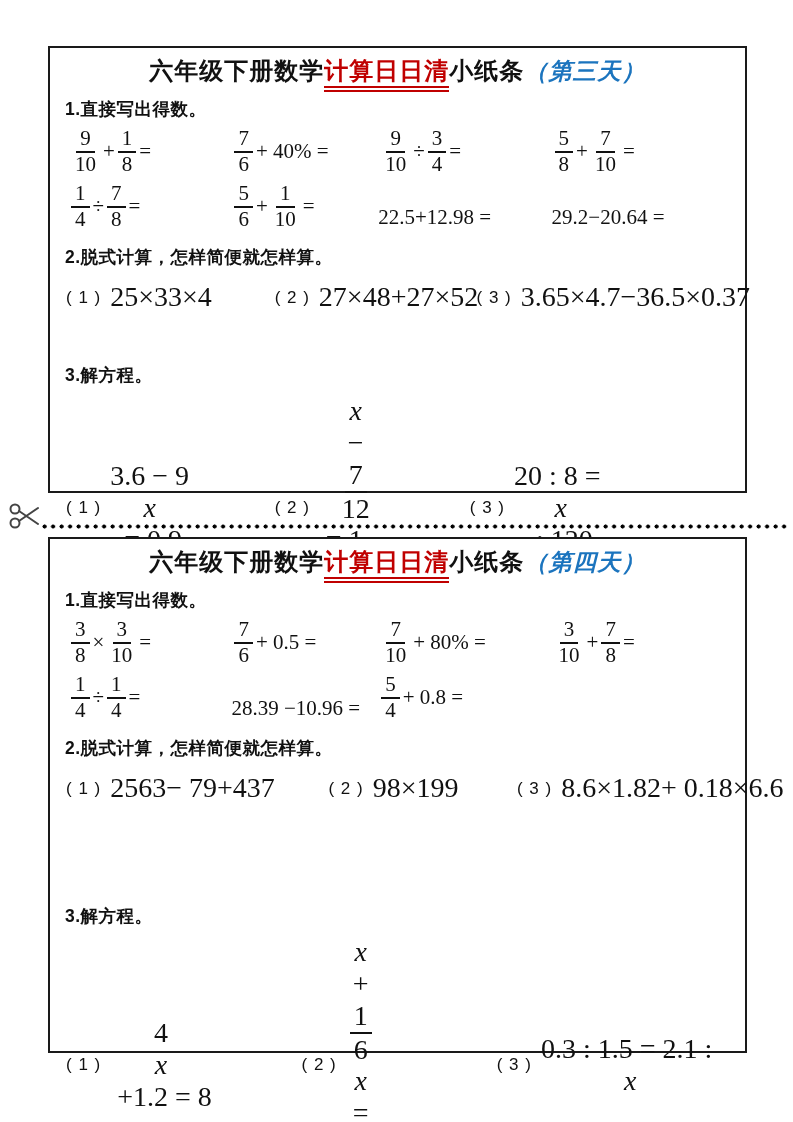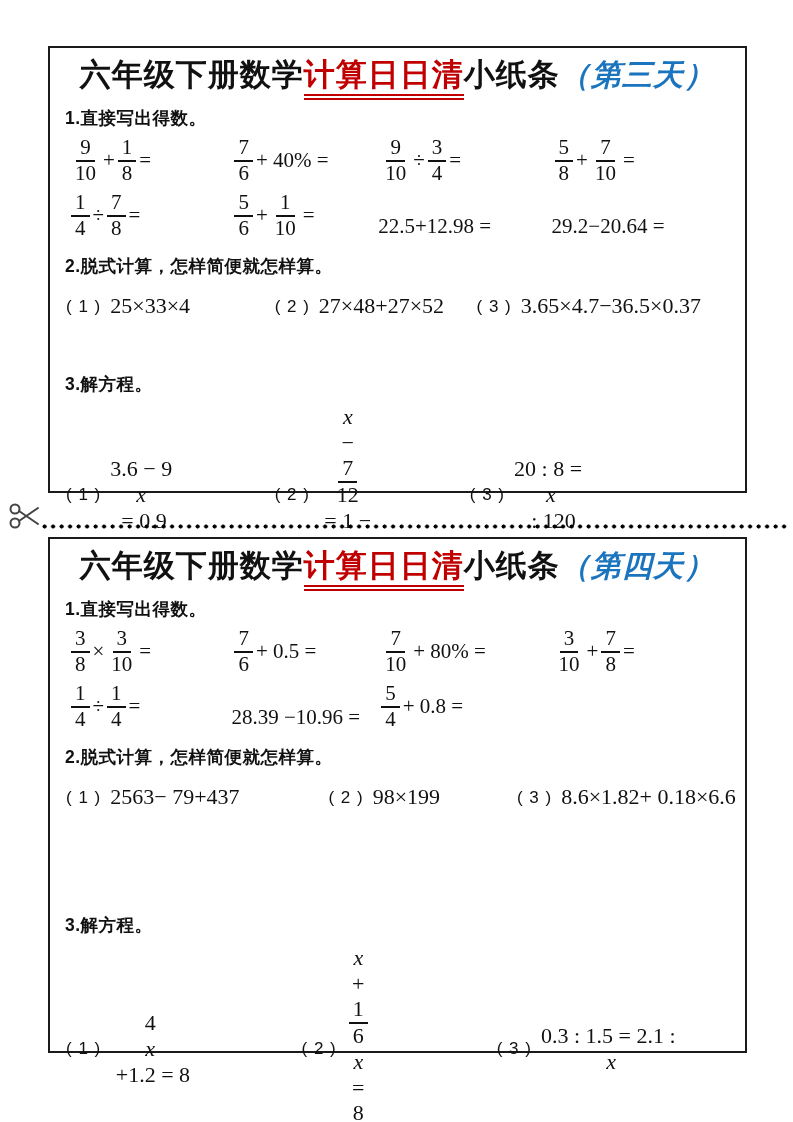--- a/index.html
+++ b/index.html
@@ -22,21 +22,21 @@
     left:48px;width:699px;
     border:2px solid #1a1a1a;
     background:#fff;
   }
   .day3{top:46px;height:447px;}
   .day4{top:537px;height:516px;}
 
   .title{
     margin-top:7px;
     text-align:center;
-    font-size:31px;
+    font-size:24px;
     font-weight:bold;
     letter-spacing:1px;
     line-height:1.3;
     white-space:nowrap;
   }
   .title .hl{
     color:var(--red);
     border-bottom:6px double var(--red);
     padding-bottom:2px;
   }
@@ -102,21 +102,21 @@
     gap:9px;
   }
   .pnum{
     font-size:17px;
     white-space:pre;
     letter-spacing:1px;
     padding-top:1px;
   }
   .pexpr{
     font-family:"Liberation Serif",serif;
-    font-size:22px;
+    font-size:28px;
     white-space:pre;
   }
   .tokexpr{display:inline-flex;align-items:center;flex-direction:column;}
 
   .cut{
     position:absolute;
     left:0;top:500px;width:793px;height:34px;
   }
   .cut .scissors{position:absolute;left:8px;top:0;}
   .cut .dots{

